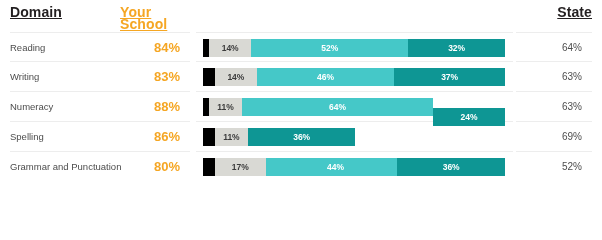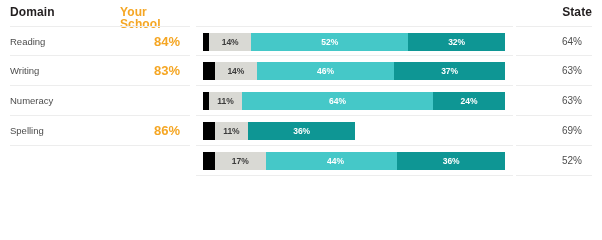--- a/index.html
+++ b/index.html
@@ -27,38 +27,39 @@
   .col-chart  { position: absolute; left: 196px; width: 317px; }
   .col-state  { position: absolute; left: 516px; width: 76px;  }
 
   
   .header-band { position: absolute; left: 0; top: 0; right: 0; height: 26px; }
   .header-band .col-left,
   .header-band .col-chart,
   .header-band .col-state { top: 6px; height: 20px; }
 
   .hdr {
-    font-size: 12px;
+    font-size: 14px;
     font-weight: bold;
     color: #231f20;
     line-height: 12px;
     letter-spacing: 0.1px;
+    text-decoration: underline;
   }
   .hdr-domain { position: absolute; left: 0; top: 0; }
   .hdr-school {
     position: absolute; left: 110px; top: 0;
     color: #f5a623;
   }
   .hdr-state {
     position: absolute; right: 0; top: 0;
     text-align: right;
   }
 
   
-  .rows { position: absolute; left: 0; top: 26px; right: 0; }
+  .rows { position: absolute; left: 0; top: 32px; right: 0; }
 
   .row {
     position: relative;
     height: 30px;
   }
 
   .cell-group {
     position: absolute;
     top: 0;
     height: 30px;
@@ -178,27 +179,28 @@
             <div class="seg seg-dark" style="width: 36.6337%; text-align: center;">37%</div>
           </div>
         </div>
         <div class="cell-group g-state">
           <div class="state-value">63%</div>
         </div>
       </div>
       <div class="row">
         <div class="cell-group g-left">
           <div class="domain-label">Numeracy</div>
+          <div class="school-value">88%</div>
         </div>
         <div class="cell-group g-chart">
           <div class="bar-track">
             <div class="seg seg-black" style="width: 1.9802%;"></div>
             <div class="seg seg-grey" style="width: 10.8911%;">11%</div>
             <div class="seg seg-light" style="width: 63.3663%;">64%</div>
-            <div class="seg seg-dark" style="width: 23.7624%;">24%</div>
+            <div class="seg seg-dark" style="width: 23.7624%; margin-top: 10px;">24%</div>
           </div>
         </div>
         <div class="cell-group g-state">
           <div class="state-value">63%</div>
         </div>
       </div>
       <div class="row">
         <div class="cell-group g-left">
           <div class="domain-label">Spelling</div>
           <div class="school-value">86%</div>
@@ -208,20 +210,24 @@
             <div class="seg seg-black" style="width: 3.9604%;"></div>
             <div class="seg seg-grey" style="width: 10.8911%;">11%</div>
             <div class="seg seg-dark" style="width: 35.6436%;">36%</div>
           </div>
         </div>
         <div class="cell-group g-state">
           <div class="state-value">69%</div>
         </div>
       </div>
       <div class="row">
+        <div class="cell-group g-left">
+          <div class="domain-label">Grammar and Punctuation</div>
+          <div class="school-value">80%</div>
+        </div>
         <div class="cell-group g-chart">
           <div class="bar-track">
             <div class="seg seg-black" style="width: 3.9604%;"></div>
             <div class="seg seg-grey" style="width: 16.8317%;">17%</div>
             <div class="seg seg-light" style="width: 43.5644%; padding-left: 8px;">44%</div>
             <div class="seg seg-dark" style="width: 35.6436%;">36%</div>
           </div>
         </div>
         <div class="cell-group g-state">
           <div class="state-value">52%</div>

